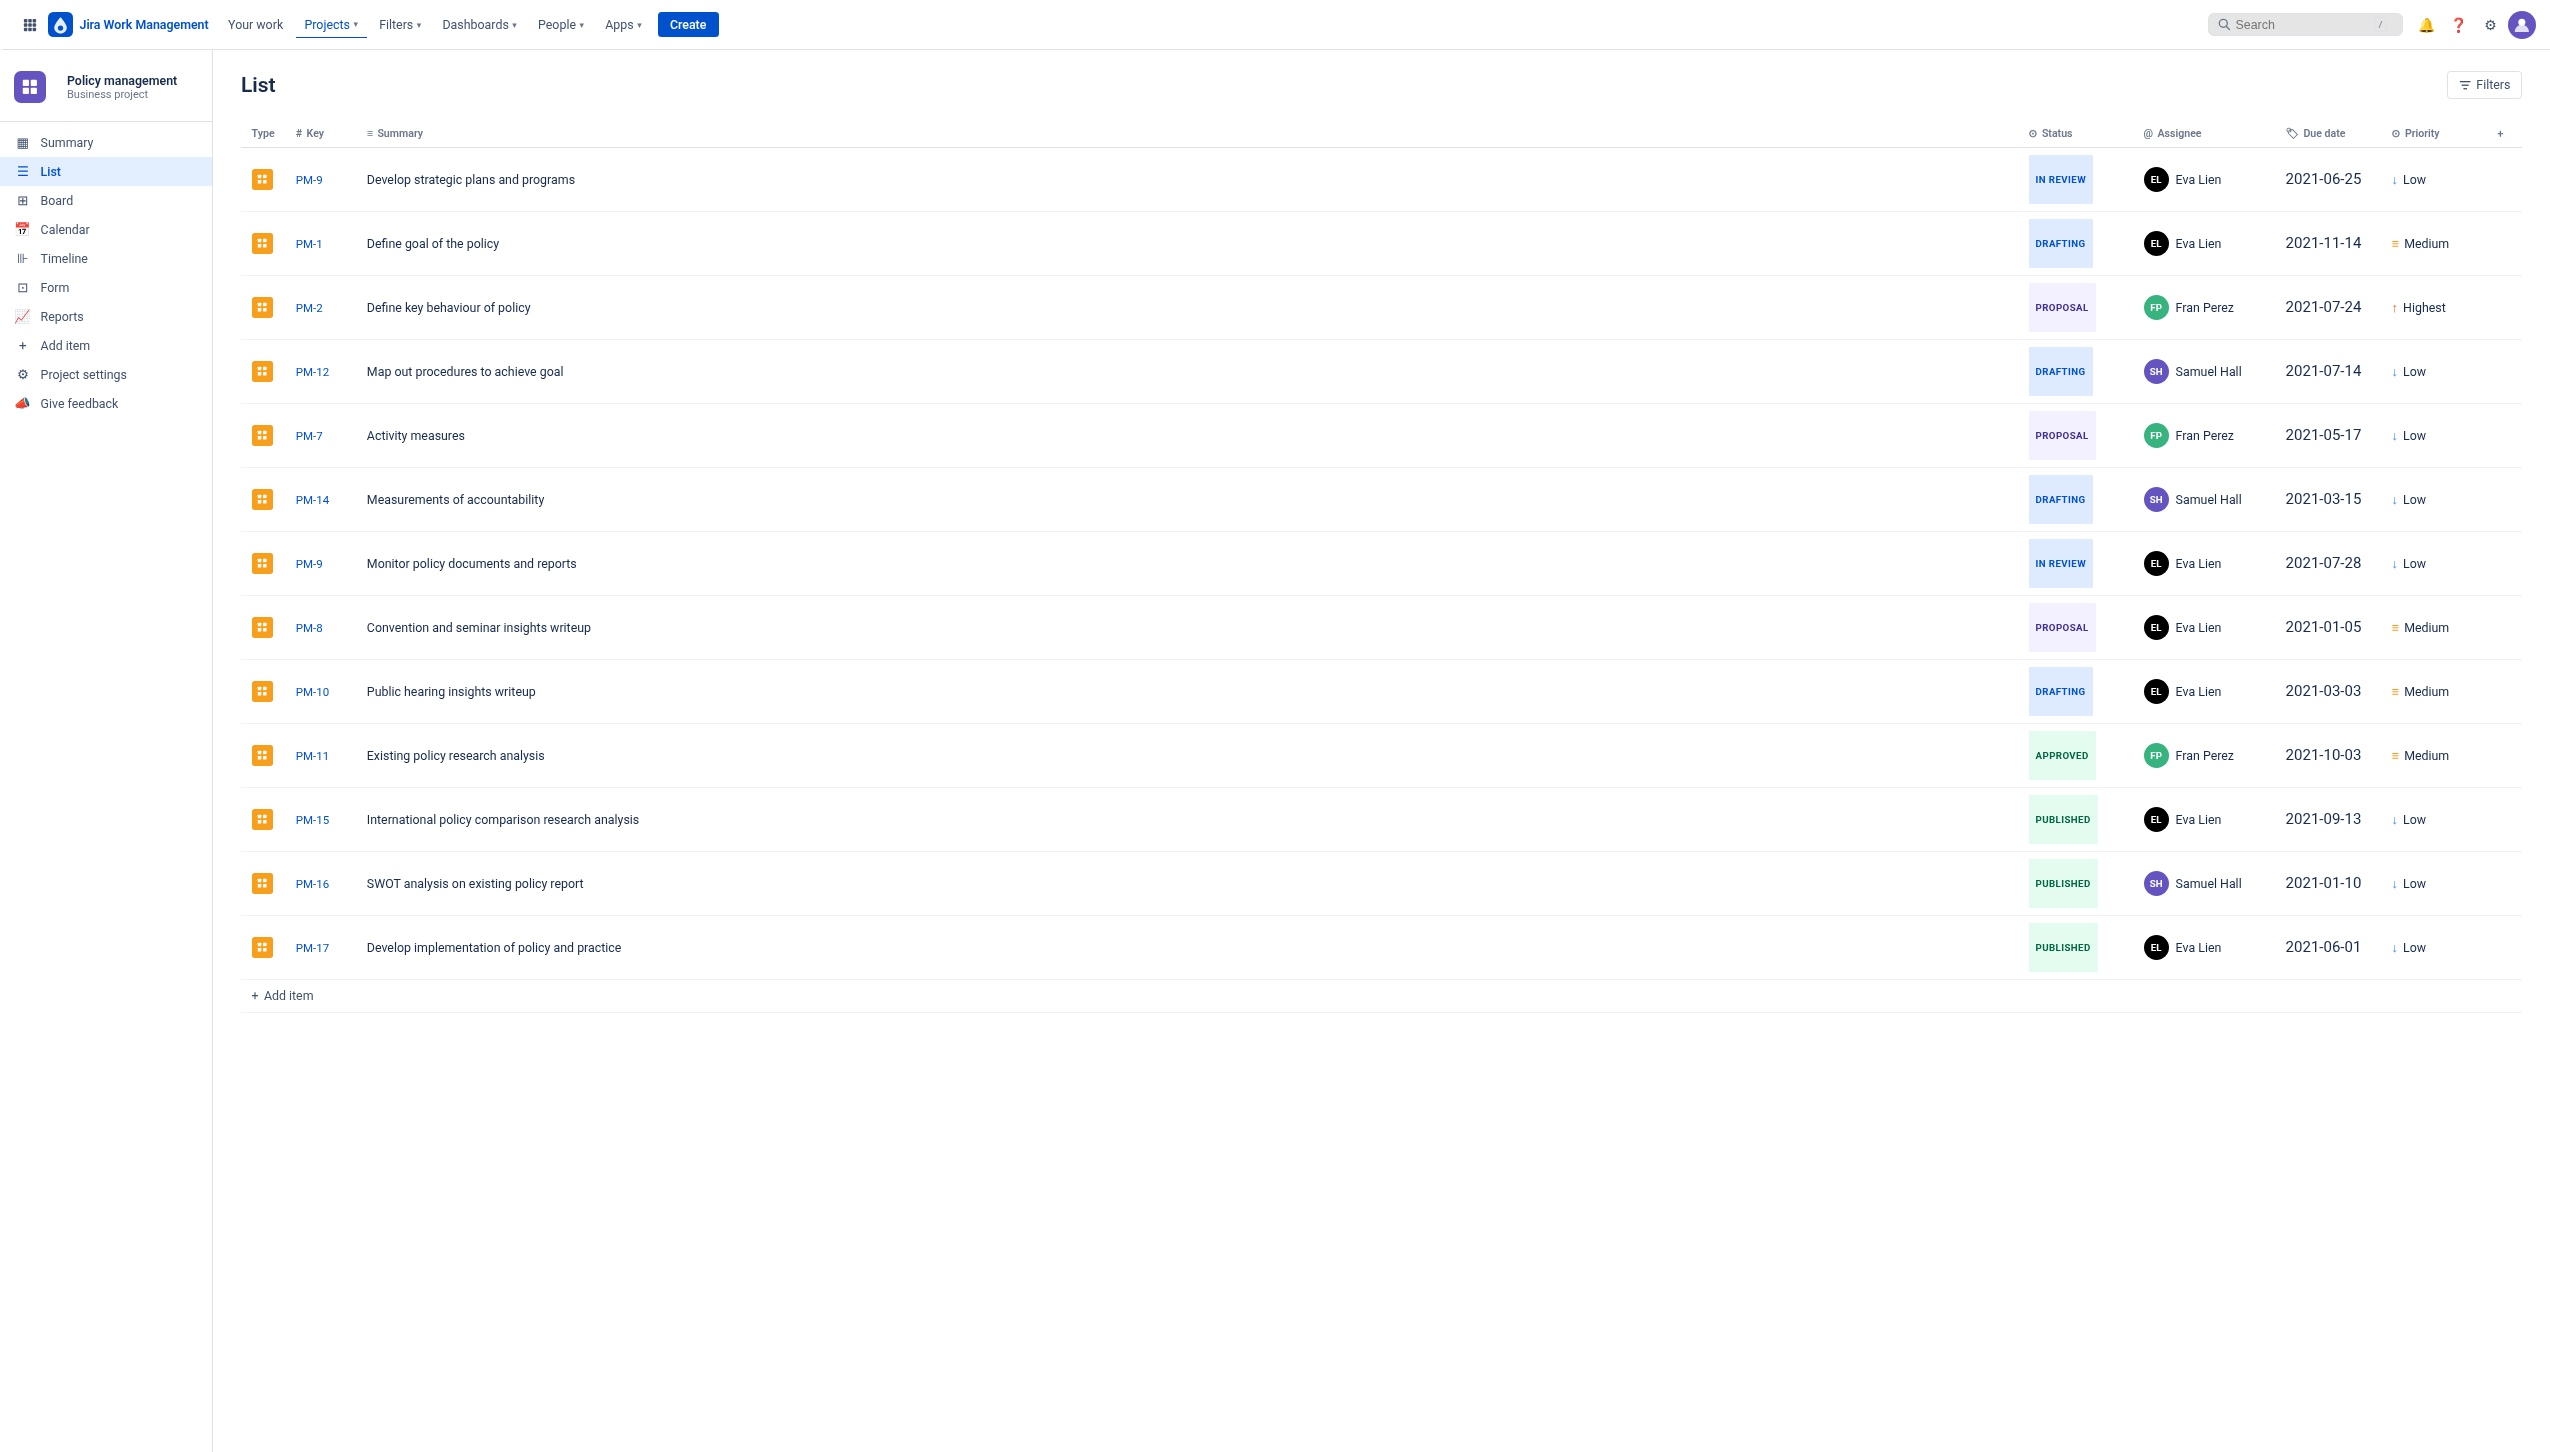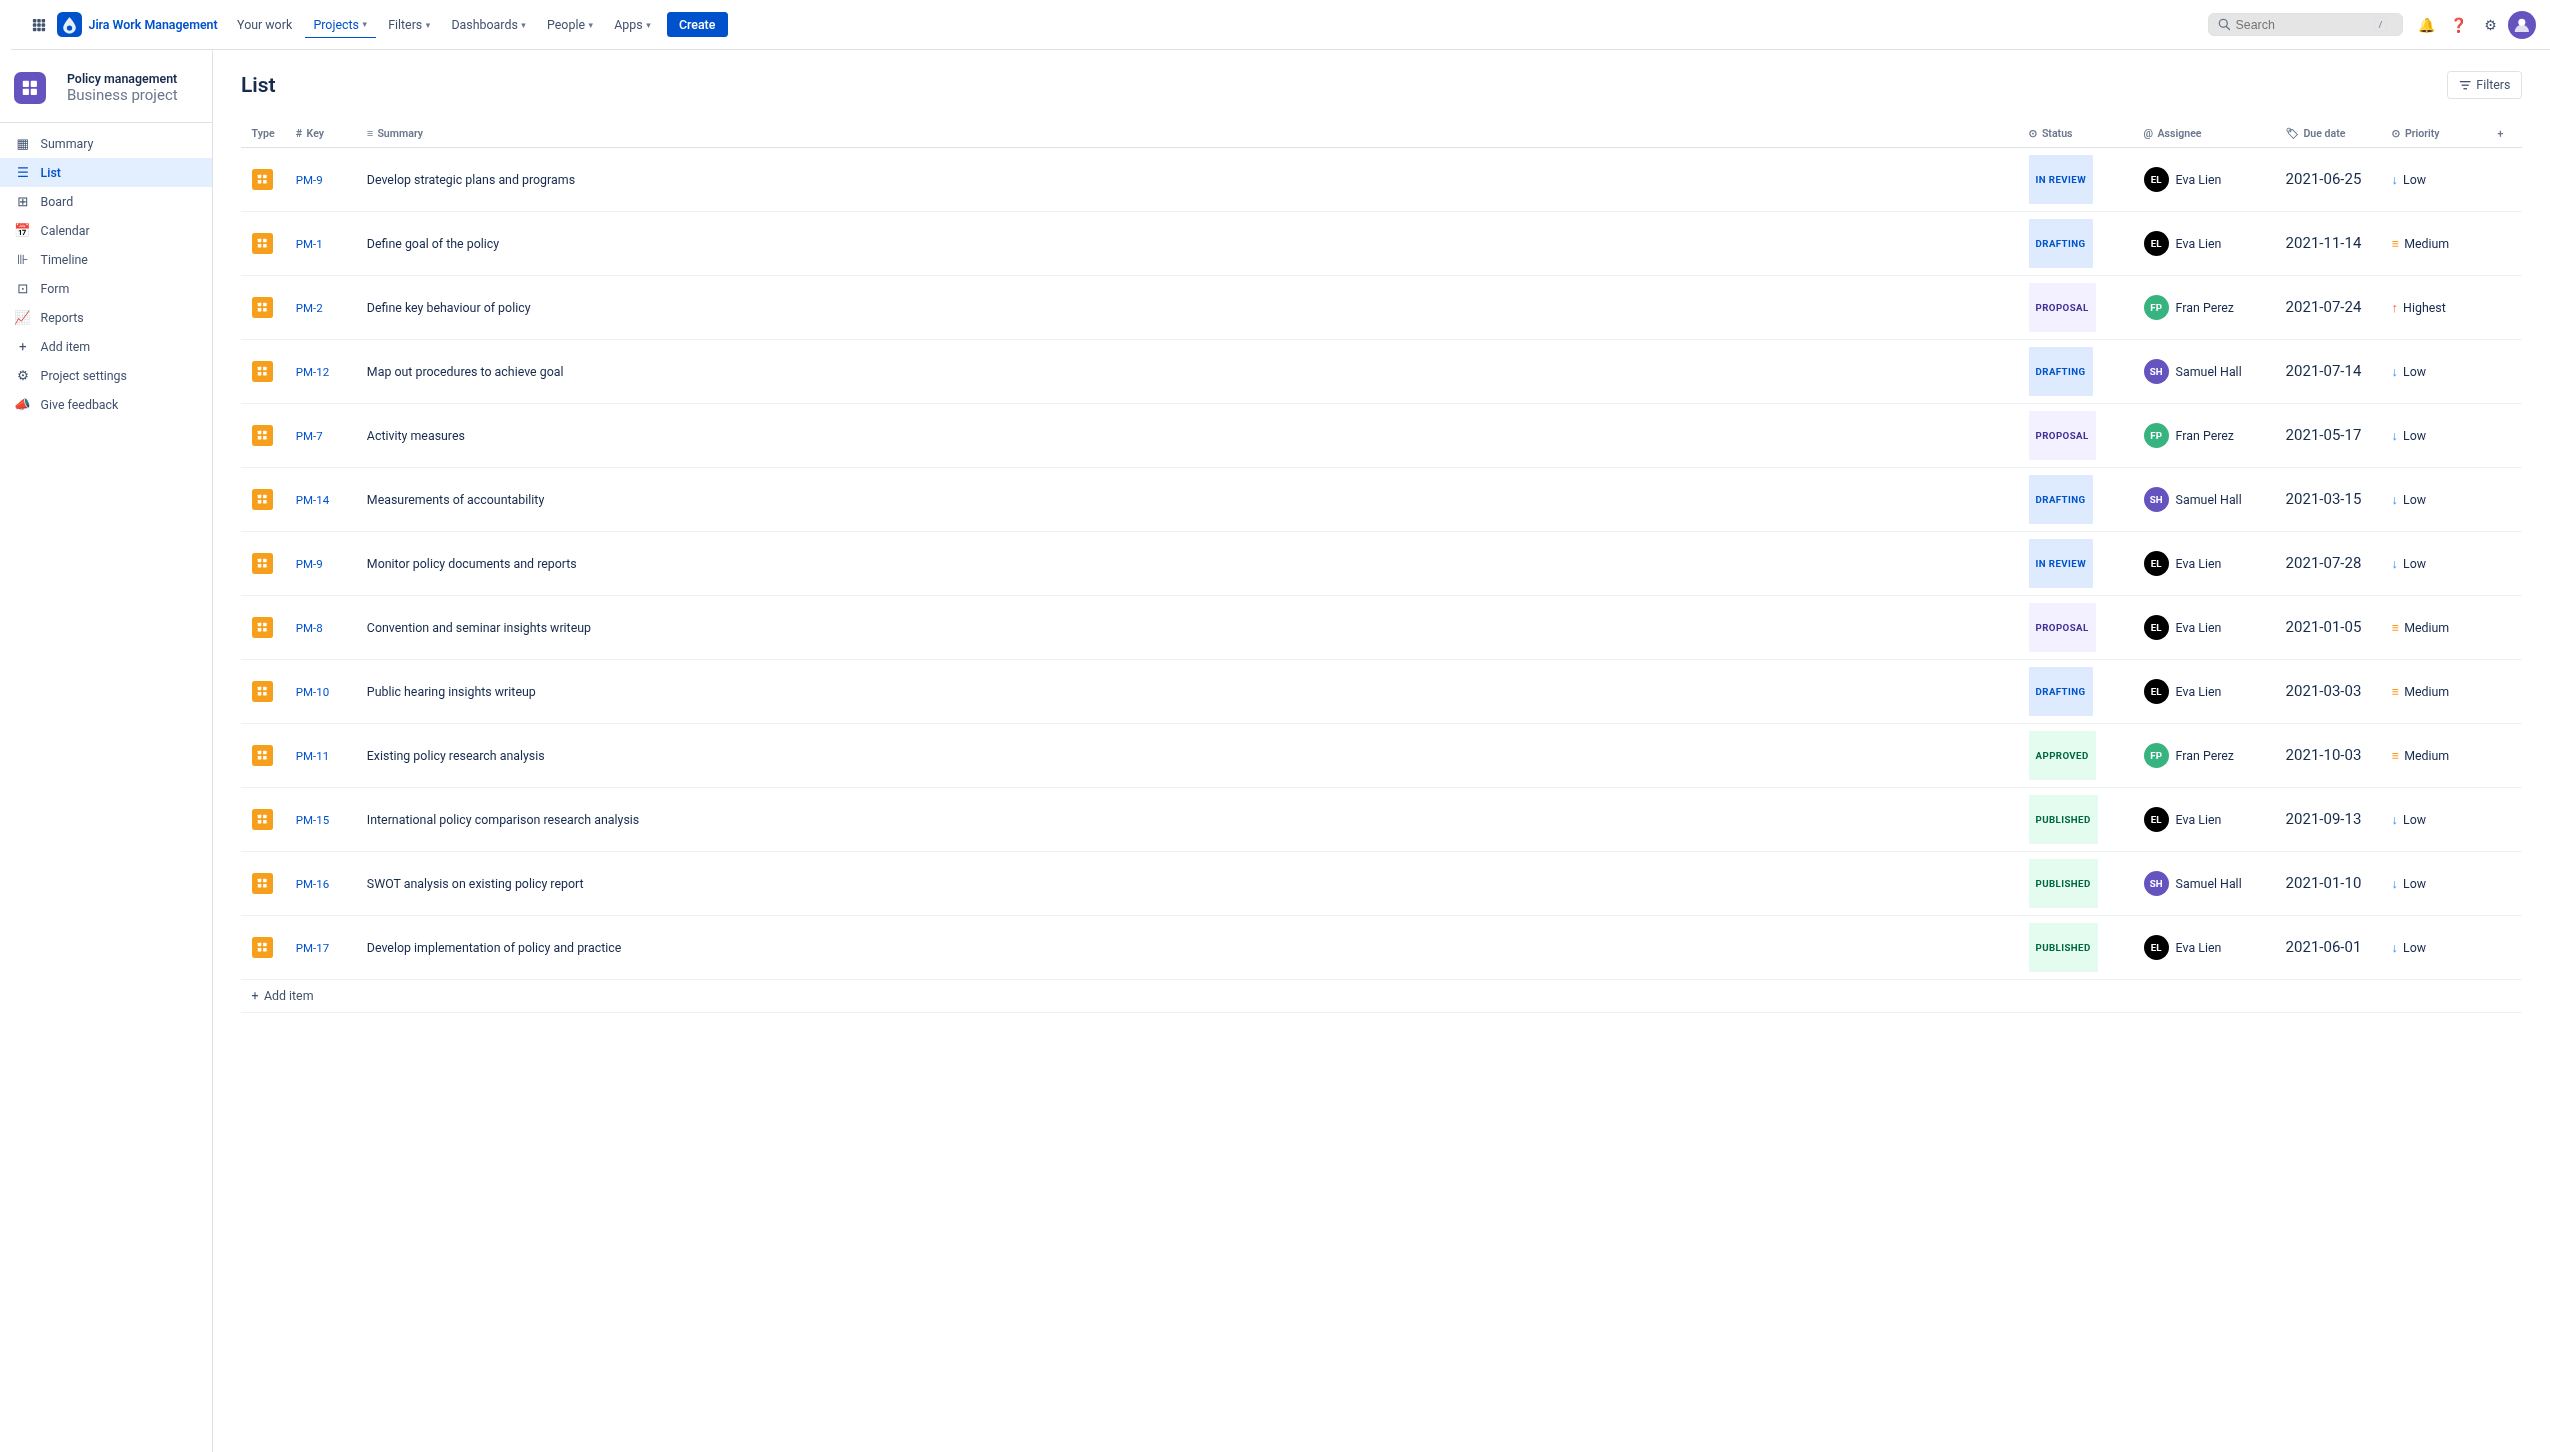--- a/index.html
+++ b/index.html
@@ -2,21 +2,21 @@
 <html style="font-size:14px"><head>
   <meta charset="utf-8">
   <style>
     * { box-sizing: border-box; margin: 0; padding: 0; }
     body { font-family: -apple-system, BlinkMacSystemFont, 'Segoe UI', Roboto, sans-serif; font-size: 12.4px; color: #172b4d; background: #fff; }
 
     
     .topnav {
       display: flex; align-items: center; height: 50px;
       background: #fff; border-bottom: 0.9px solid #dfe1e6;
-      padding: 0 14px; gap: 3.5px; position: fixed; top: 0; left: 11px; right: 0; z-index: 100;
+      padding: 0 14px; gap: 3.5px; position: fixed; top: 0; left: 2px; right: 0; z-index: 100;
     }
     .topnav-grid { display: flex; align-items: center; gap: 3.5px; }
     .grid-icon { width: 28px; height: 28px; display: flex; align-items: center; justify-content: center; cursor: pointer; border-radius: 3.5px; color: #42526e; }
     .logo { display: flex; align-items: center; gap: 7px; margin-right: 7px; text-decoration: none; }
     .logo-text { font-size: 12.4px; font-weight: 600; color: #0052cc; white-space: nowrap; }
     .nav-item { padding: 5.3px 8.9px; border-radius: 3.5px; cursor: pointer; color: #42526e; font-size: 12.4px; display: flex; align-items: center; gap: 3.5px; white-space: nowrap; }
     .nav-item.active { color: #0052cc; border-bottom: 1.8px solid #0052cc; border-radius: 0; }
     .nav-item .chevron { font-size: 8.9px; color: #6b778c; }
     .nav-create { background: #0052cc; color: #fff; padding: 5.3px 12.4px; border-radius: 3.5px; cursor: pointer; font-size: 12.4px; font-weight: 500; margin-left: 3.5px; white-space: nowrap; }
     .nav-spacer { flex: 1; }
@@ -29,21 +29,21 @@
 
     
     .app-layout { display: flex; margin-top: 50px; height: calc(100vh - 50px); }
 
     
     .sidebar { width: 213px; min-width: 213px; border-right: 0.9px solid #dfe1e6; padding: 14px 0; overflow-y: auto; background: #fff; }
     .sidebar-project { display: flex; align-items: center; gap: 21px; padding: 7px 14px 14px; }
     .sidebar-project-icon { width: 32px; height: 32px; border-radius: 7px; background: #6554c0; display: flex; align-items: center; justify-content: center; color: white; font-size: 14px; }
     .sidebar-project-info { display: flex; flex-direction: column; }
     .sidebar-project-name { font-weight: 600; font-size: 12.4px; color: #172b4d; }
-    .sidebar-project-type { font-size: 15px; color: #6b778c; }
+    .sidebar-project-type { font-size: 11px; color: #6b778c; }
     .sidebar-divider { height: 0.9px; background: #dfe1e6; margin: 3.5px 0 7px; }
     .sidebar-item { display: flex; align-items: center; gap: 8.9px; padding: 7px 14px; cursor: pointer; color: #42526e; font-size: 12.4px; border-radius: 0; }
     .sidebar-item.active { background: #e3efff; color: #0052cc; font-weight: 500; }
     .sidebar-item .s-icon { width: 17.7px; display: flex; align-items: center; justify-content: center; font-size: 13.3px; }
 
     
     .main-content { flex: 1; overflow: auto; padding: 21px 28px; }
     .page-header { display: flex; align-items: center; justify-content: space-between; margin-bottom: 21px; }
     .page-title { font-size: 21px; font-weight: 600; color: #172b4d; }
     .filters-btn { display: flex; align-items: center; gap: 5.3px; padding: 5.3px 10.6px; border: 0.9px solid #dfe1e6; border-radius: 3.5px; cursor: pointer; color: #42526e; font-size: 12.4px; }

